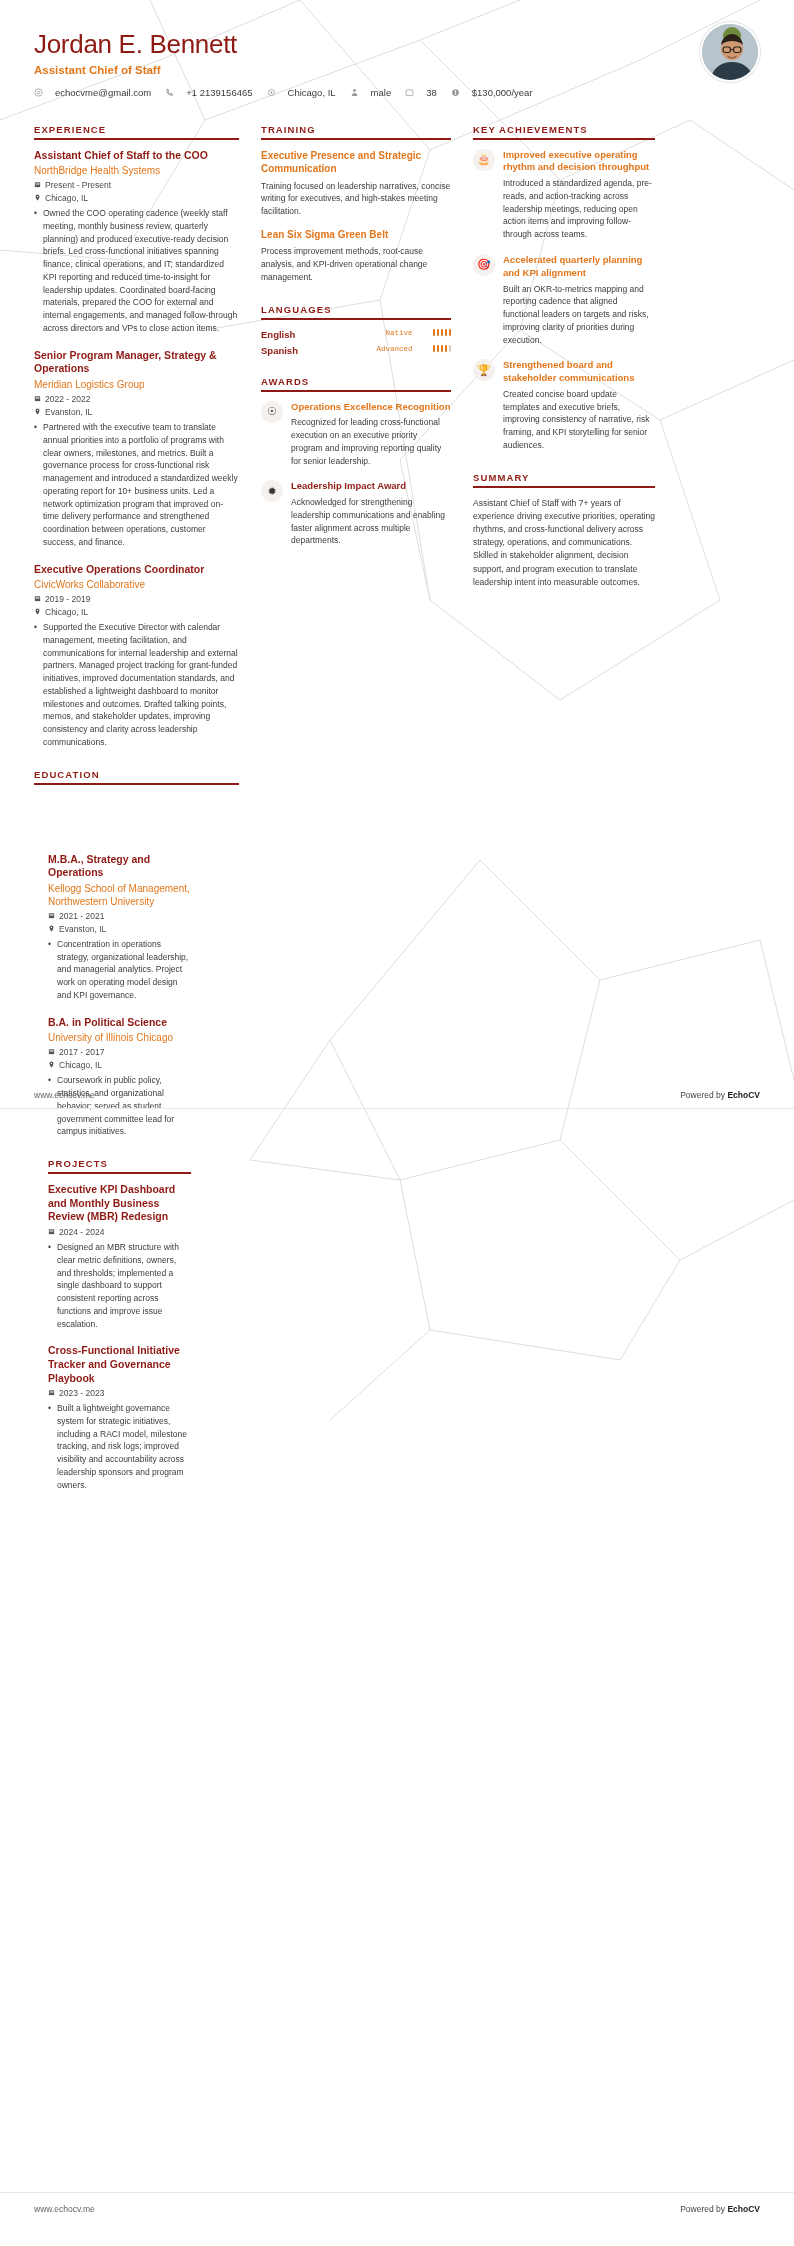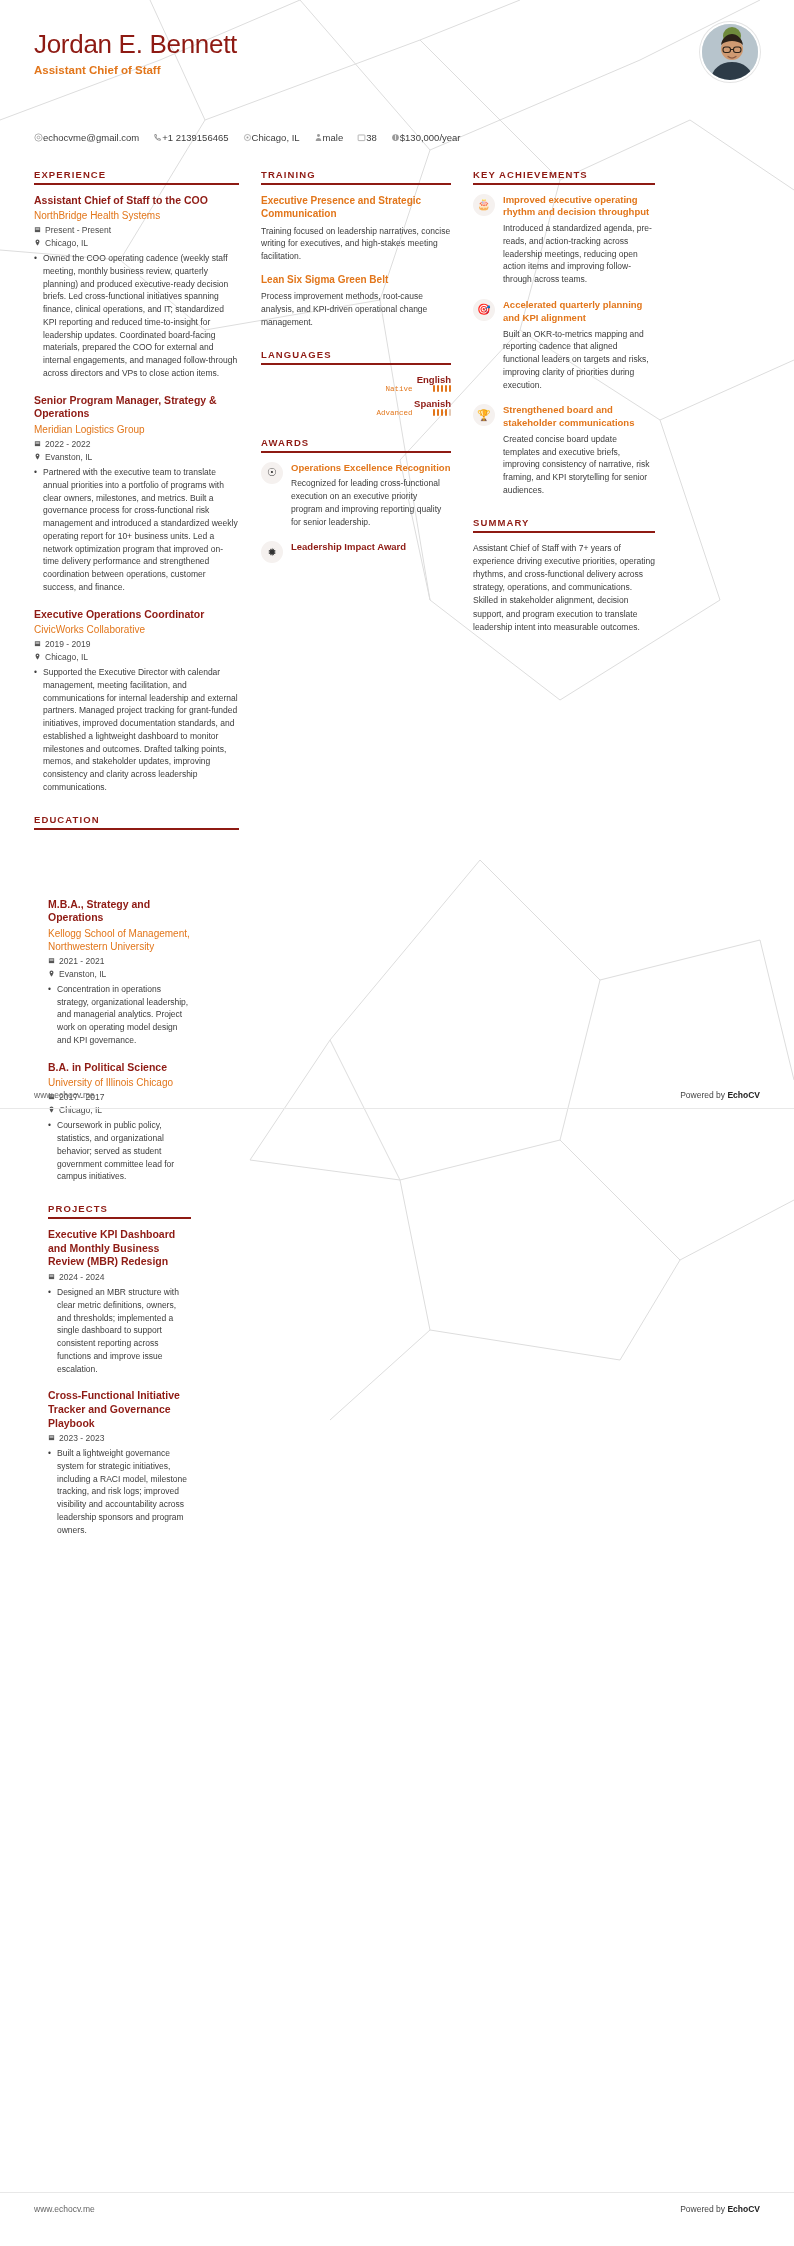--- a/index.html
+++ b/index.html
@@ -50,24 +50,23 @@
     flex-wrap: wrap;
     align-items: center;
     gap: 4px 0;
     margin-top: 11px;
     font-size: 9.5px;
     color: #3c3c3c;
   }
   .contact-item {
     display: flex;
     align-items: center;
-    gap: 0;
+    gap: 12px;
     margin-right: 14px;
     white-space: nowrap;
-    margin-top: 45px;
   }
   .contact-item svg { display:block; }
   .photo {
     position: absolute;
     top: 22px;
     right: 34px;
     width: 60px; height: 60px;
     border-radius: 50%;
     overflow: hidden;
     border: 2px solid #fff;
@@ -163,24 +162,23 @@
     font-size: 8.5px;
     color: #3c3c3c;
     line-height: 1.5;
     margin-top: 4px;
     margin-bottom: 10px;
   }
 
   
   .lang-row {
     display: flex;
-    align-items: flex-end;
+    align-items: flex-start;
     justify-content: space-between;
     margin-bottom: 5px;
-    flex-direction: column;
   }
   .lang-name {
     font-size: 9.5px;
     color: #8E1A13;
     font-weight: 600;
   }
   .lang-right { display: flex; align-items: center; gap: 20px; font-family: Liberation Mono, monospace; }
   .lang-level { font-size: 7.5px; color: #E2761B; }
   .bars { display: flex; gap: 1.5px; }
   .bar { width: 2.5px; height: 7px; background: #E2761B; border-radius: 1px; }
@@ -492,20 +490,21 @@
             <div class="ach-ico">☉</div>
             <div class="ach-body">
               <div class="ach-title">Operations Excellence Recognition</div>
               <div class="ach-desc">Recognized for leading cross-functional execution on an executive priority program and improving reporting quality for senior leadership.</div>
             </div>
           </div>
           <div class="ach">
             <div class="ach-ico">✹</div>
             <div class="ach-body">
               <div class="ach-title red">Leadership Impact Award</div>
+              <div class="ach-desc">Acknowledged for strengthening leadership communications and enabling faster alignment across multiple departments.</div>
             </div>
           </div>
         </div>
       </div>
 
       <div class="col-right">
         <div class="sec">
           <div class="sec-title">KEY ACHIEVEMENTS</div>
           <div class="sec-rule"></div>
 

